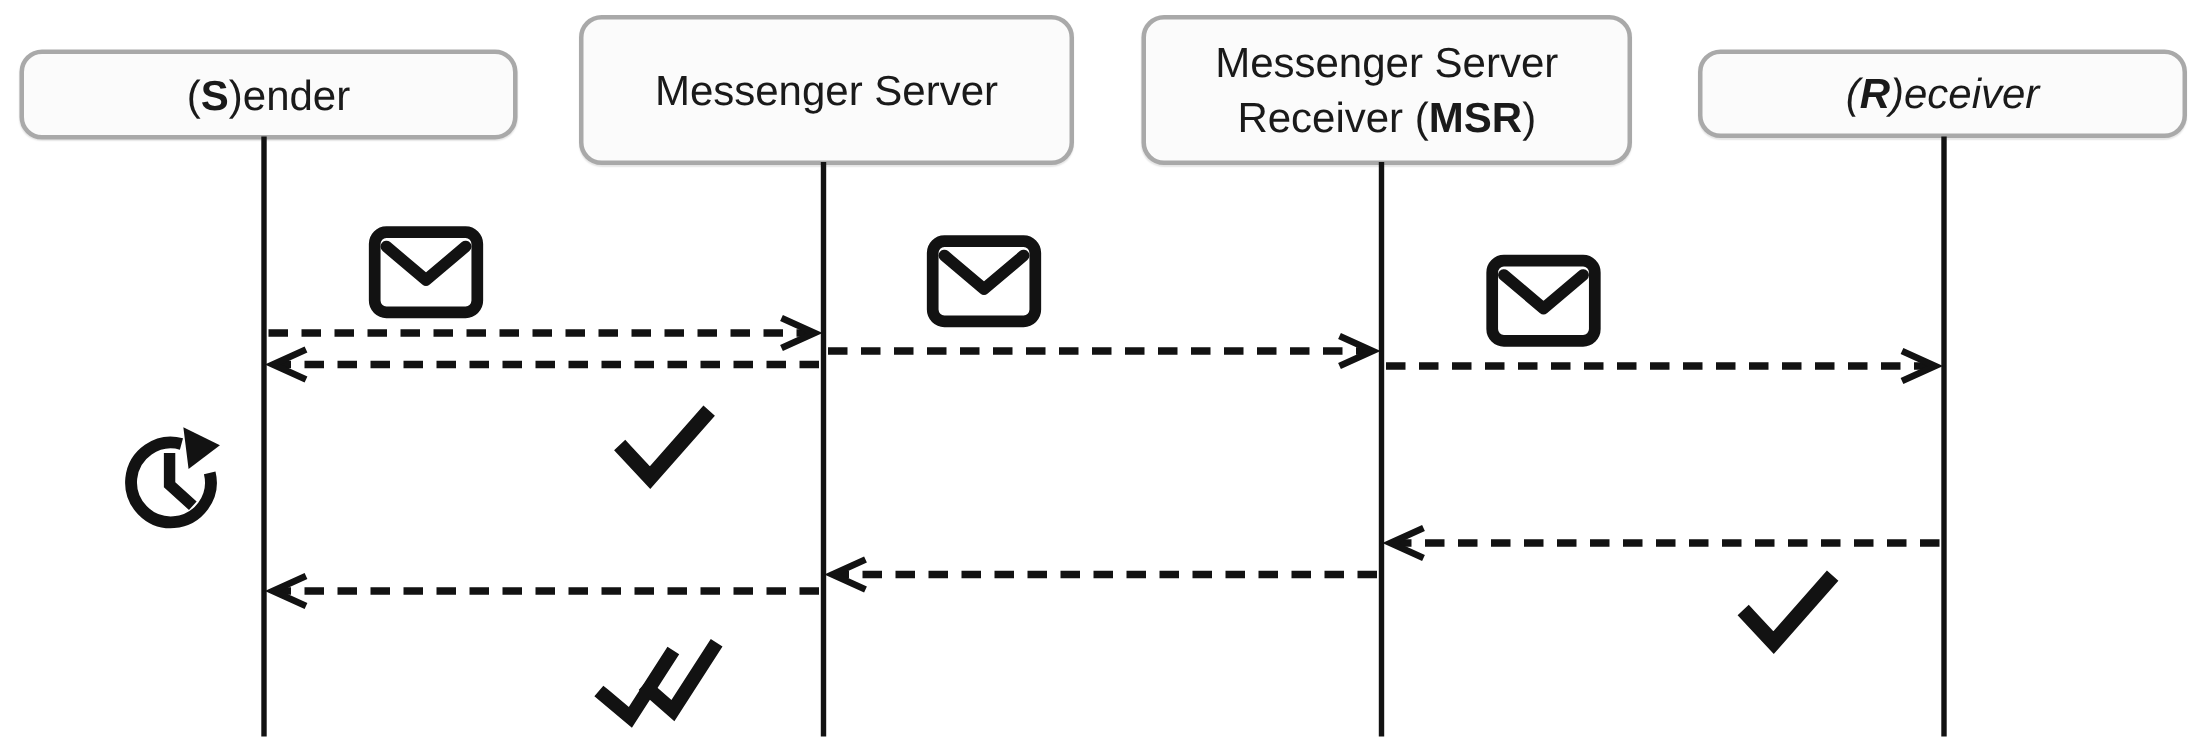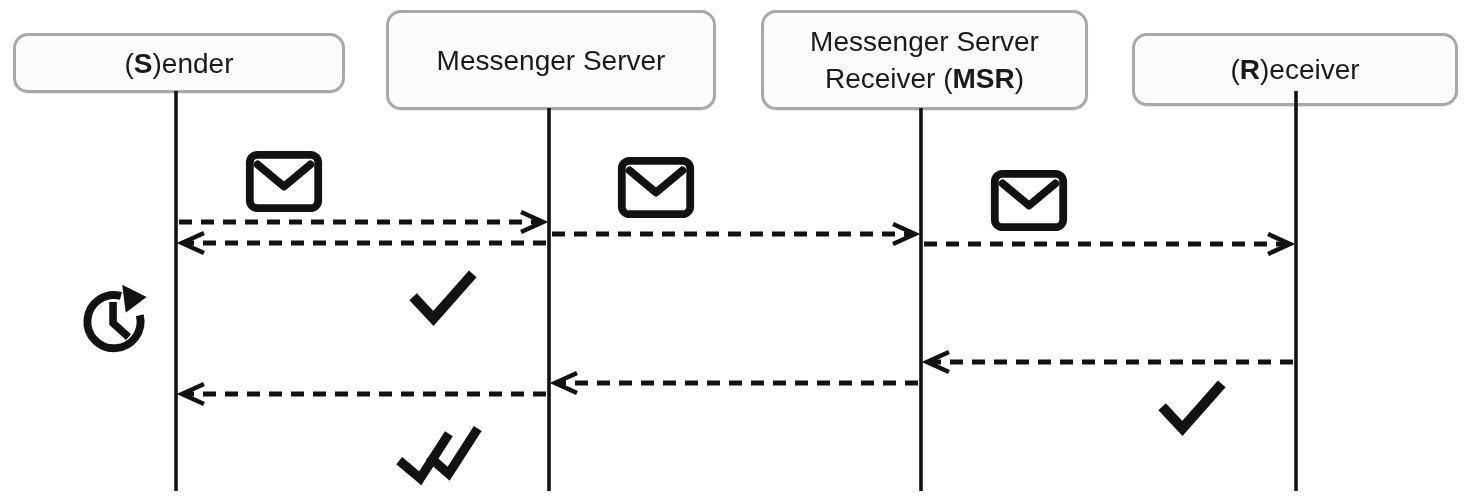--- a/index.html
+++ b/index.html
@@ -47,21 +47,21 @@
 
   <div class="actor-box" style="left: 386px; top: 10px; width: 330px; height: 100px;">
     <div class="actor-line"><span>Messenger Server</span><b></b><span></span></div>
   </div>
 
   <div class="actor-box" style="left: 761px; top: 10px; width: 327px; height: 100px;">
     <div class="actor-line"><span>Messenger Server</span><b></b><span></span></div>
     <div class="actor-line"><span>Receiver (</span><b>MSR</b><span>)</span></div>
   </div>
 
-  <div class="actor-box" style="left: 1132px; top: 33px; width: 326px; height: 73px;">
+  <div class="actor-box" style="left: 1132px; top: 33px; width: 326px; height: 59px; font-style: italic;">
     <div class="actor-line"><span>(</span><b>R</b><span>)eceiver</span></div>
   </div>
 
   <svg class="overlay" id="overlay" viewBox="0 0 1472 500" aria-hidden="true">
     <defs>
       <symbol id="sym-envelope" viewBox="0 0 26 21">
         <rect x="1.6" y="1.6" width="22.8" height="17.8" rx="2.6" fill="none" stroke="currentColor" stroke-width="2.6"></rect>
         <path d="M4.2 4.8 L13 12.2 L21.8 4.8" fill="none" stroke="currentColor" stroke-width="2.6" stroke-linecap="round" stroke-linejoin="round"></path>
       </symbol>
       <symbol id="sym-check" viewBox="0 0 24 20">

